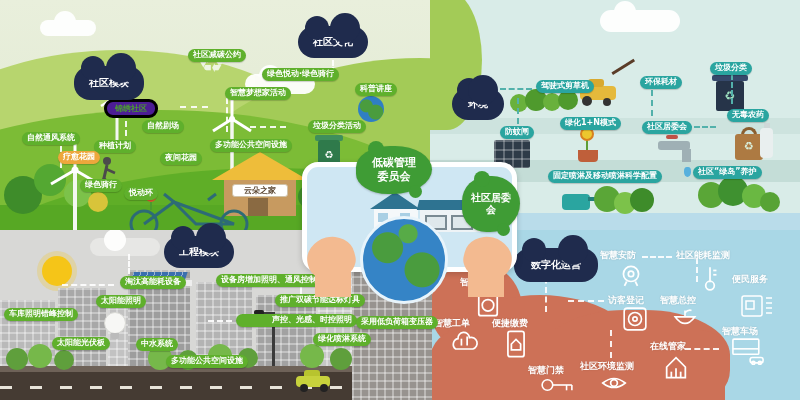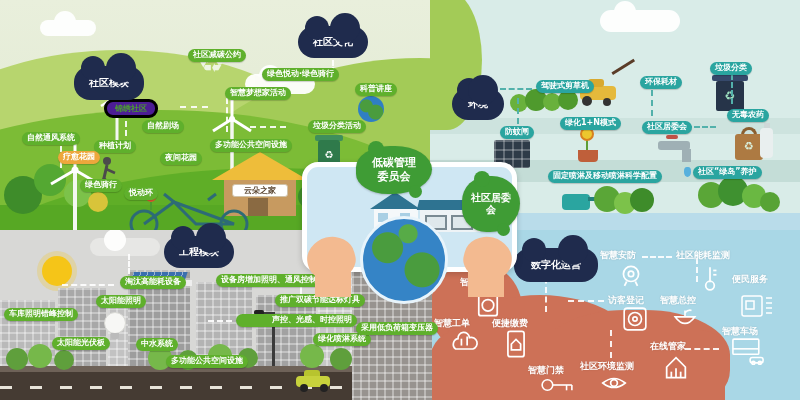--- a/index.html
+++ b/index.html
@@ -377,21 +377,21 @@
   <div class="tag tg" style="left:120px;top:276px;">淘汰高能耗设备</div>
   <div class="tag tg" style="left:4px;top:308px;">车库照明错峰控制</div>
   <div class="tag tg" style="left:96px;top:295px;">太阳能照明</div>
   <div class="tag tg" style="left:52px;top:337px;">太阳能光伏板</div>
   <div class="tag tg" style="left:216px;top:274px;">设备房增加照明、通风控制系统</div>
   <div class="tag tg" style="left:275px;top:294px;">推广双碳节能达标灯具</div>
   <div class="tag tg" style="left:236px;top:314px;padding-left:36px;">声控、光感、时控照明</div>
   <div class="tag tg" style="left:136px;top:338px;">中水系统</div>
   <div class="tag tg" style="left:166px;top:355px;">多功能公共空间设施</div>
   <div class="tag tg" style="left:313px;top:333px;">绿化喷淋系统</div>
-  <div class="tag tg" style="left:356px;top:316px;margin-top:6px;">采用低负荷箱变压器</div>
+  <div class="tag tg" style="left:356px;top:316px;">采用低负荷箱变压器</div>
 
   <div class="cloud" style="left:74px;top:66px;width:70px;height:34px;">社区模块</div>
   <div class="cloud" style="left:298px;top:26px;width:70px;height:32px;">社区文化</div>
   <div class="cloud" style="left:452px;top:88px;width:52px;height:32px;">环境</div>
   <div class="cloud" style="left:164px;top:236px;width:70px;height:32px;">工程模块</div>
   <div class="cloud" style="left:514px;top:248px;width:84px;height:34px;">数字化运营</div>
 
   <div id="card">
 
     <div class="abs" style="left:63px;top:25px;width:0;height:0;border-left:25px solid transparent;border-right:25px solid transparent;border-bottom:17px solid #2e7391;"></div>

